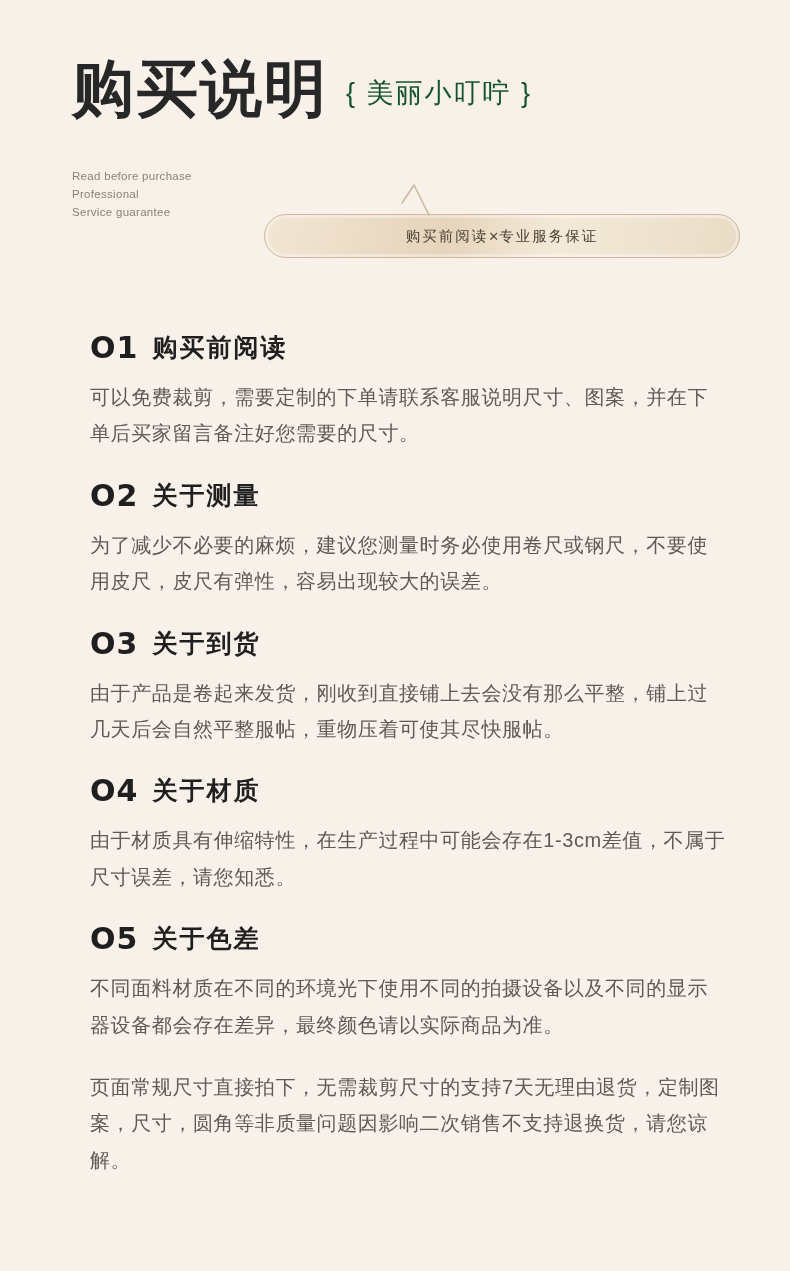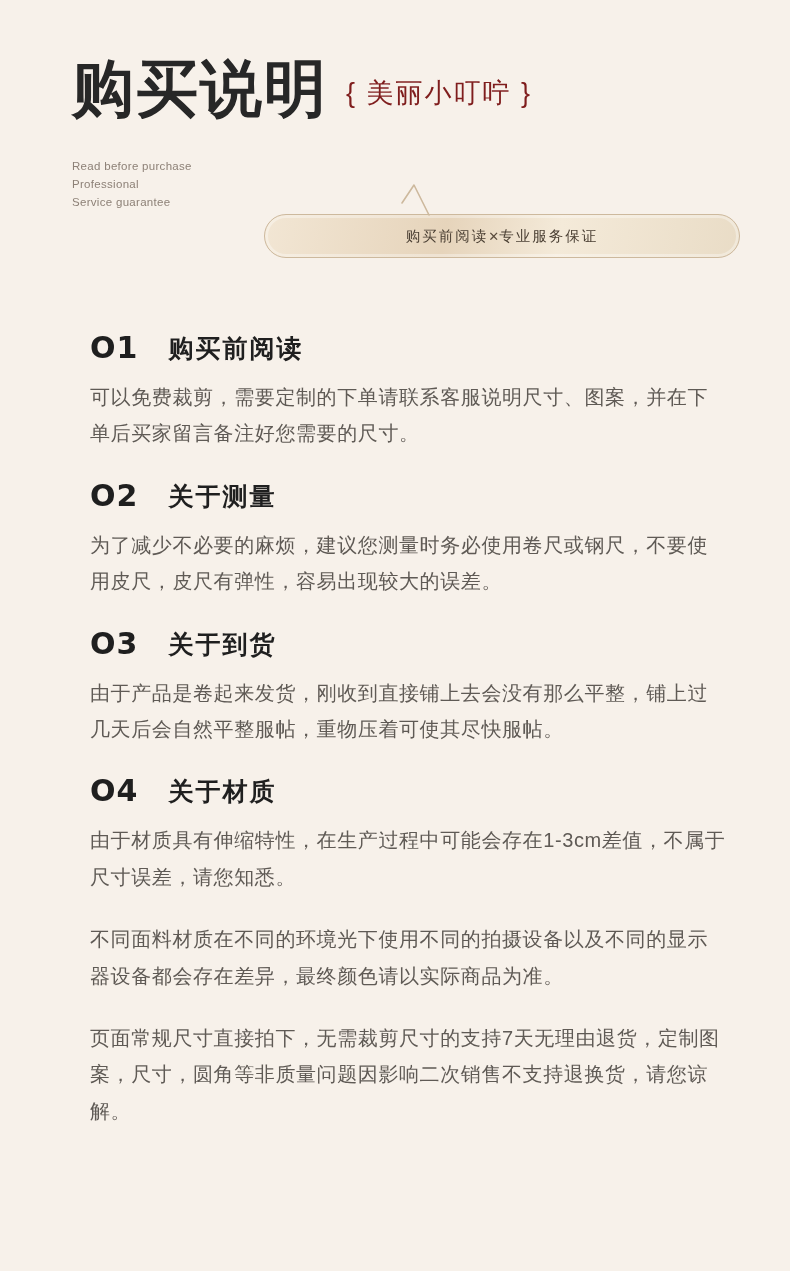--- a/index.html
+++ b/index.html
@@ -36,31 +36,31 @@
   .main-title {
     font-family: "DejaVu Sans", "Liberation Sans", sans-serif;
     font-size: 62px;
     font-weight: bold;
     letter-spacing: 2px;
     color: #272727;
     line-height: 1;
   }
   .sub-brace {
     font-size: 27px;
-    color: #7f1d1d;
+    color: #14532d;
     margin-left: 18px;
     margin-bottom: 9px;
     letter-spacing: 2px;
     white-space: nowrap;
   }
 
   .meta-block {
     position: absolute;
     left: 72px;
-    top: 158px;
+    top: 168px;
     font-size: 11.5px;
     line-height: 1.55;
     color: #8d8177;
     letter-spacing: 0.3px;
   }
 
   
   .pill-wrap {
     position: absolute;
     left: 264px;
@@ -105,22 +105,22 @@
     left: 0;
     top: 330px;
     width: 790px;
   }
   .section {
     padding: 0 62px 0 90px;
     margin-bottom: 22px;
   }
   .sec-head {
     display: flex;
-    align-items: flex-end;
-    gap: 30px;
+    align-items: center;
+    gap: 14px;
     margin-bottom: 14px;
   }
   .sec-num {
     font-family: "DejaVu Sans", "Liberation Sans", sans-serif;
     font-size: 30px;
     font-weight: bold;
     color: #1f1f1f;
     letter-spacing: 1px;
   }
   .sec-title {
@@ -204,20 +204,24 @@
 
     <div class="section s4">
       <div class="sec-head">
         <div class="sec-num">O4</div>
         <div class="sec-title">关于材质</div>
       </div>
       <div class="sec-body">由于材质具有伸缩特性，在生产过程中可能会存在1-3cm差值，不属于尺寸误差，请您知悉。</div>
     </div>
 
     <div class="section s5">
+      <div class="sec-head">
+        <div class="sec-num">O5</div>
+        <div class="sec-title">关于色差</div>
+      </div>
       <div class="sec-body">不同面料材质在不同的环境光下使用不同的拍摄设备以及不同的显示器设备都会存在差异，最终颜色请以实际商品为准。</div>
     </div>
 
     <div class="section s6">
       <div class="sec-body">页面常规尺寸直接拍下，无需裁剪尺寸的支持7天无理由退货，定制图案，尺寸，圆角等非质量问题因影响二次销售不支持退换货，请您谅解。</div>
     </div>
 
   </div>
 </div>
 

